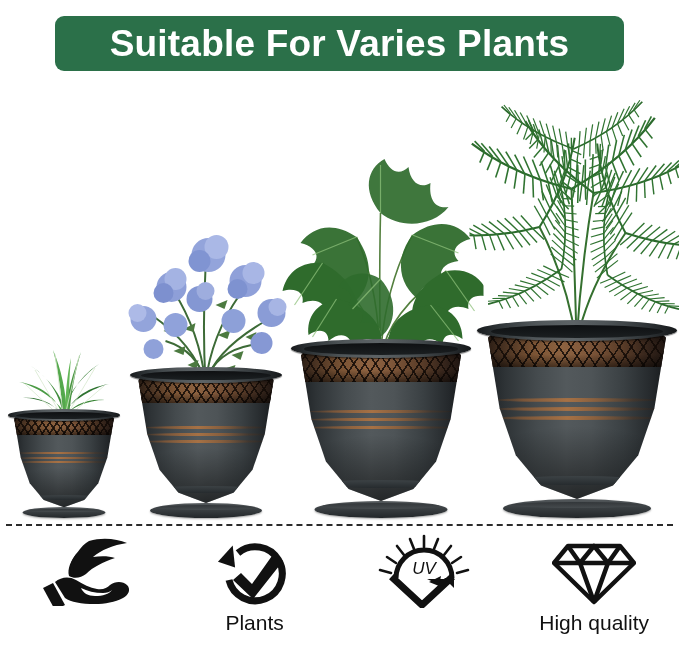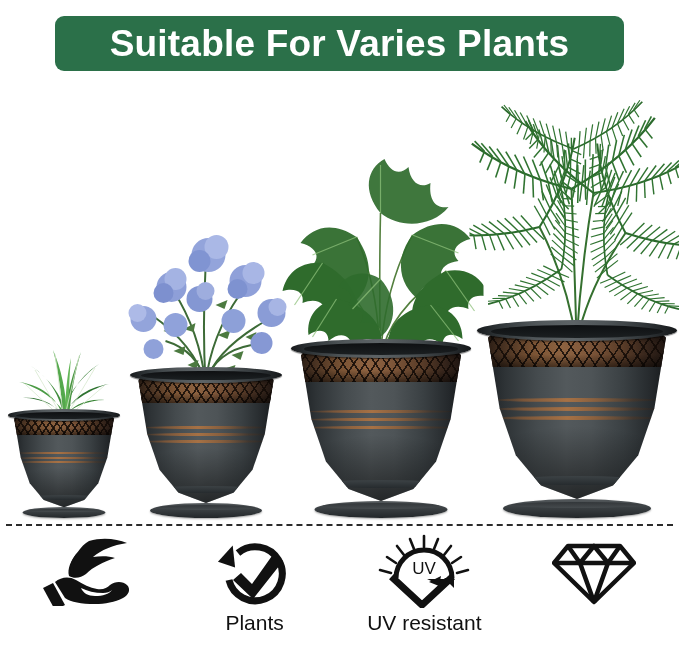--- a/index.html
+++ b/index.html
@@ -120,21 +120,21 @@
 
   
   .features{
     position:absolute;left:0;top:534px;width:679px;height:121px;
     display:flex;
   }
   .feature{
     flex:1 1 0;display:flex;flex-direction:column;
     align-items:center;justify-content:flex-start;
   }
-  .feature-icon{height:74px;display:flex;align-items:center;}
+  .feature-icon{height:74px;display:flex;align-items:center;font-style:italic;}
   .feature-label{
     font-size:21px;color:#111;margin-top:4px;white-space:nowrap;line-height:1;
   }
 </style>
 </head>
 <body>
 
 <div id="stage">
 
   <div class="banner" id="banner" style="background: rgb(43, 112, 73);">
@@ -429,31 +429,31 @@
           <g fill="none" stroke="#111" stroke-width="7" stroke-linecap="square">
             <path d="M22 45 L50 71 L78 45"></path>
           </g>
           <path d="M55 45 l24 0 0 -2 -9 9 z" fill="#111"></path>
           <g fill="#111">
             <path d="M78 42 l10 0 0 10 z" transform="translate(-6,2)"></path>
             <path d="M57 48 l12 -6 -2 10 z"></path>
           </g>
         </svg>
       </div>
-      <div class="feature-label">UV resistant</div>
     </div>
 
     <div class="feature">
       <div class="feature-icon">
         <svg width="84" height="70" viewBox="0 0 84 70" aria-hidden="true">
           <g fill="none" stroke="#111" stroke-width="4.5" stroke-linejoin="round">
             <path d="M16 10 L68 10 L82 27 L42 66 L2 27 Z"></path>
             <path d="M2 27 L82 27"></path>
             <path d="M16 10 L28 27 L42 66"></path>
             <path d="M68 10 L56 27 L42 66"></path>
             <path d="M28 27 L42 10 L56 27"></path>
           </g>
         </svg>
       </div>
+      <div class="feature-label">High quality</div>
     </div>
 
   </div>
 </div>
 
 </body></html>

